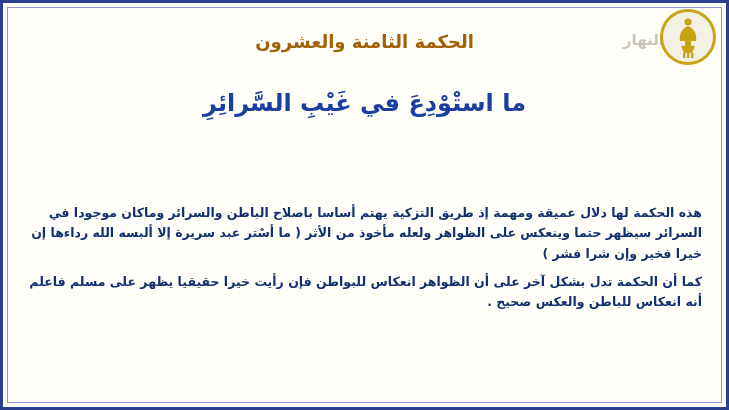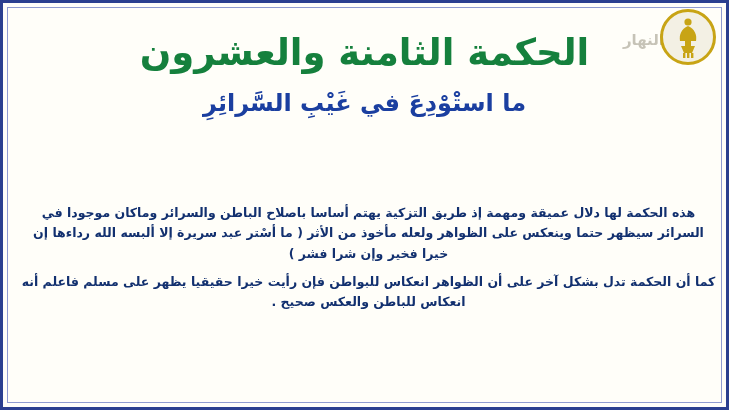--- a/index.html
+++ b/index.html
@@ -55,23 +55,23 @@
     opacity: .85;
   }
 
   
   .title-main {
     position: absolute;
     top: 28px;
     left: 0;
     right: 0;
     text-align: center;
-    font-size: 37px;
+    font-size: 18px;
     font-weight: bold;
-    color: #15803d;
+    color: #a16207;
     letter-spacing: -1px;
     direction: rtl;
   }
   .title-sub {
     position: absolute;
     top: 82px;
     left: 0;
     right: 0;
     text-align: center;
     font-size: 24px;
@@ -80,22 +80,21 @@
     line-height: 1.55;
     direction: rtl;
   }
   .title-sub span { display: block; }
 
   
   .body-text {
     position: absolute;
     top: 200px;
     left: 18px;
-    right: 10px;
-    text-align: center;
+    right: 24px;
     direction: rtl;
     color: #12306f;
     font-size: 12.5px;
     font-weight: bold;
     line-height: 1.62;
   }
   .body-text p {
     margin: 0 0 8px 0;
   }
   .body-text p:last-child { margin-bottom: 16px; }

